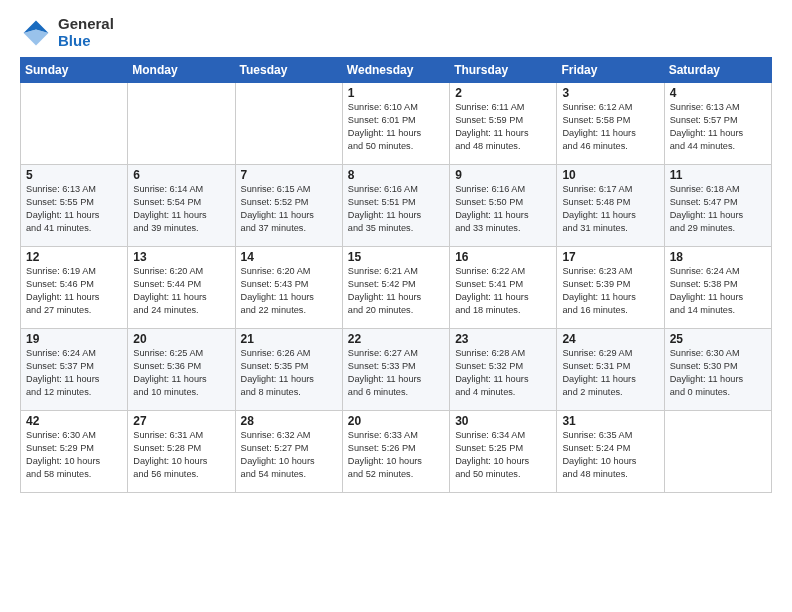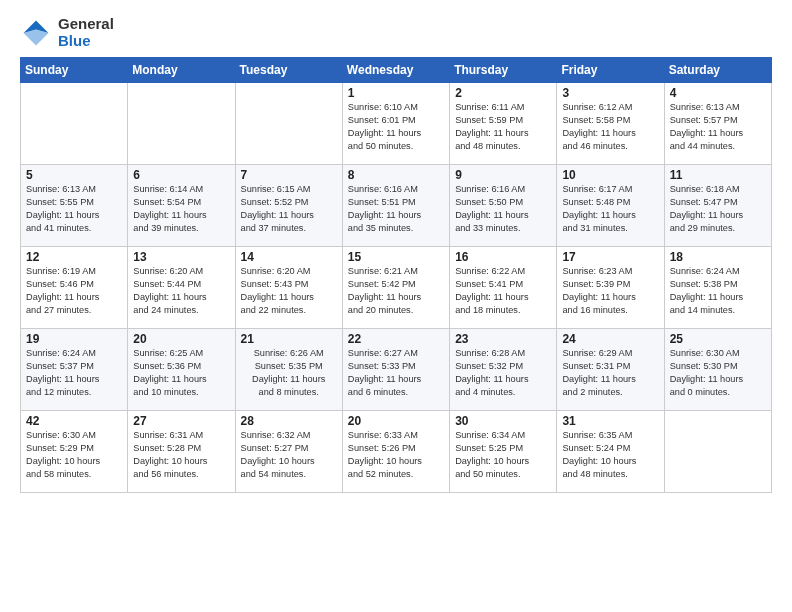--- a/index.html
+++ b/index.html
@@ -283,21 +283,21 @@
           </td>
           <td>
             <span class="day-num">20</span>
             <div class="day-info" style="white-space: pre-line;">Sunrise: 6:25 AM
 Sunset: 5:36 PM
 Daylight: 11 hours
 and 10 minutes.</div>
           </td>
           <td>
             <span class="day-num">21</span>
-            <div class="day-info" style="white-space: pre-line; text-align: center;">Sunrise: 6:26 AM
+            <div class="day-info" style="white-space: pre-line;">Sunrise: 6:26 AM
 Sunset: 5:35 PM
 Daylight: 11 hours
 and 8 minutes.</div>
           </td>
           <td>
             <span class="day-num">22</span>
             <div class="day-info" style="white-space: pre-line;">Sunrise: 6:27 AM
 Sunset: 5:33 PM
 Daylight: 11 hours
 and 6 minutes.</div>

